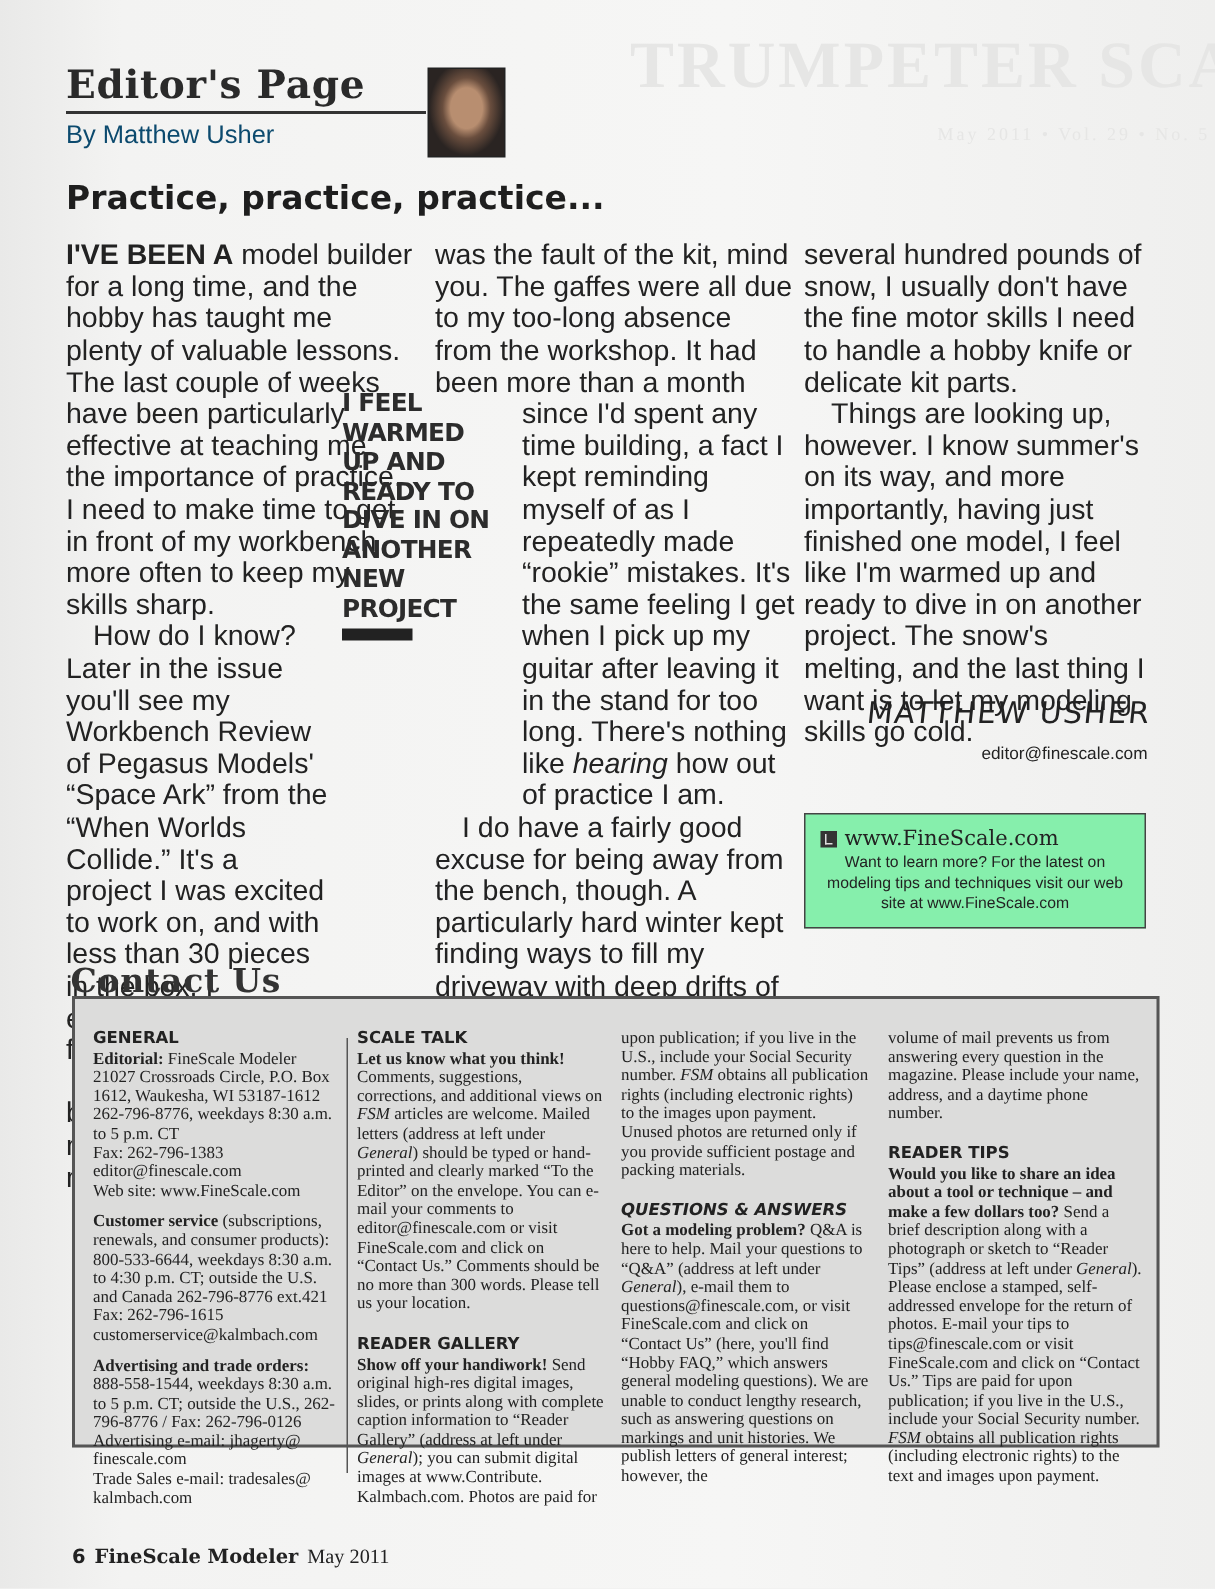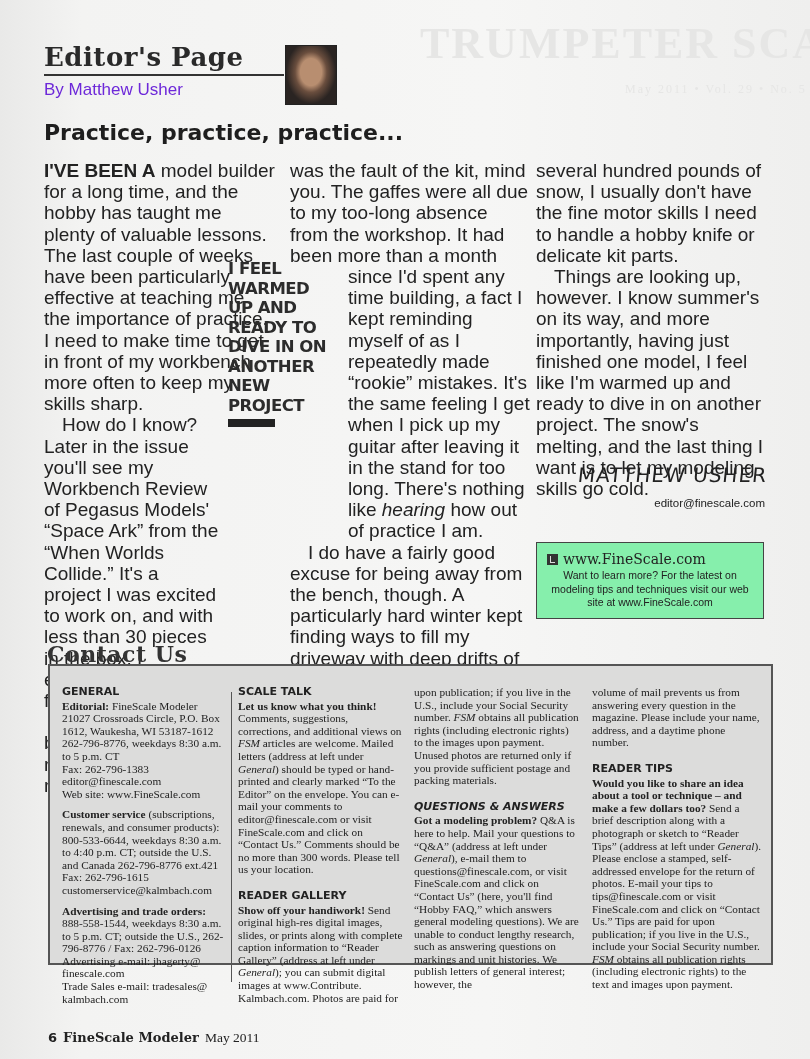--- a/index.html
+++ b/index.html
@@ -21,21 +21,21 @@
     .header-title {
       position: absolute; left: 44px; top: 42px;
       font-family: "DejaVu Serif", serif; font-weight: bold; font-size: 26px;
       color: #2a2a2a; letter-spacing: 0.5px;
     }
     .header-rule {
       position: absolute; left: 44px; top: 74px; width: 240px; height: 2px; background: #333;
     }
     .byline {
       position: absolute; left: 44px; top: 80px;
-      font-family: "Liberation Sans", sans-serif; font-size: 17px; color: #6d28d9;
+      font-family: "Liberation Sans", sans-serif; font-size: 17px; color: #0c4a6e;
     }
     .photo {
       position: absolute; left: 285px; top: 45px; width: 50px; height: 58px;
       background: radial-gradient(ellipse at 50% 45%, #b88e70 0 30%, #6a4e3e 45%, #2a2422 70%);
       border: 1px solid #222;
     }
     .headline {
       position: absolute; left: 44px; top: 120px;
       font-family: "DejaVu Sans", sans-serif; font-weight: bold; font-size: 22px;
       color: #1e1e1e;
@@ -150,21 +150,21 @@
 <div class="contact-box">
   <div class="cc" style="left:12px; width:165px;">
     <span class="h">GENERAL</span>
     <p>
       <b>Editorial:</b> <span>FineScale Modeler 21027 Crossroads Circle, P.O. Box 1612, Waukesha, WI 53187-1612 262-796-8776, weekdays 8:30 a.m. to 5 p.m. CT</span><br>
       <span>Fax: 262-796-1383</span><br>
       <span>editor@finescale.com</span><br>
       <span>Web site: www.FineScale.com</span>
     </p>
     <p>
-      <b>Customer service</b> <span>(subscriptions, renewals, and consumer products): 800-533-6644, weekdays 8:30 a.m. to 4:40 p.m. CT; outside the U.S. and Canada 262-796-8776 ext.421</span><br>
+      <b>Customer service</b> <span>(subscriptions, renewals, and consumer products): 800-533-6644, weekdays 8:30 a.m. to 4:30 p.m. CT; outside the U.S. and Canada 262-796-8776 ext.421</span><br>
       <span>Fax: 262-796-1615</span><br>
       <span>customerservice@kalmbach.com</span>
     </p>
     <p>
       <b>Advertising and trade orders:</b><br>
       <span>888-558-1544, weekdays 8:30 a.m. to 5 p.m. CT; outside the U.S., 262-796-8776 / Fax: 262-796-0126</span><br>
       <span>Advertising e-mail: jhagerty@ finescale.com</span><br>
       <span>Trade Sales e-mail: tradesales@ kalmbach.com</span>
     </p>
   </div>

